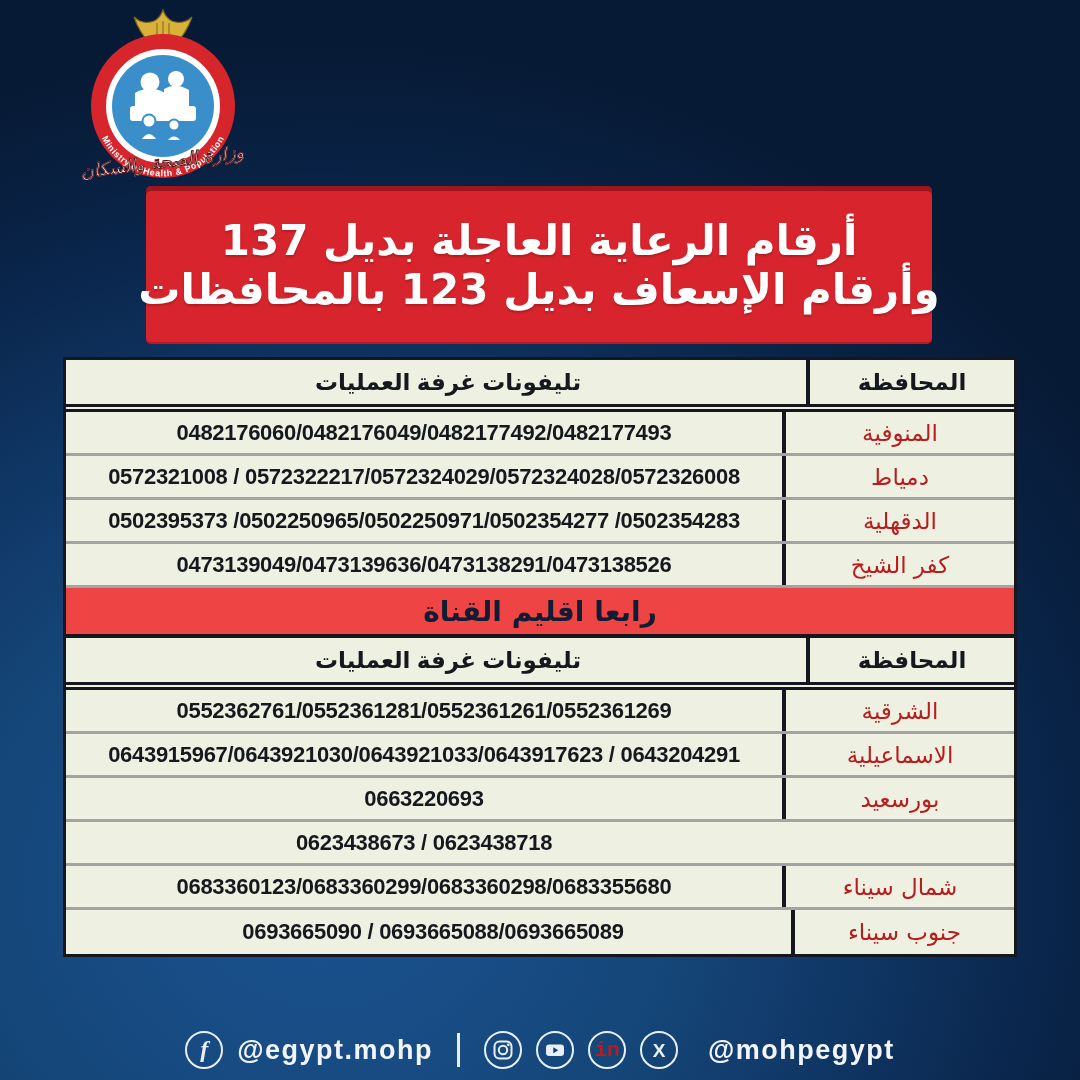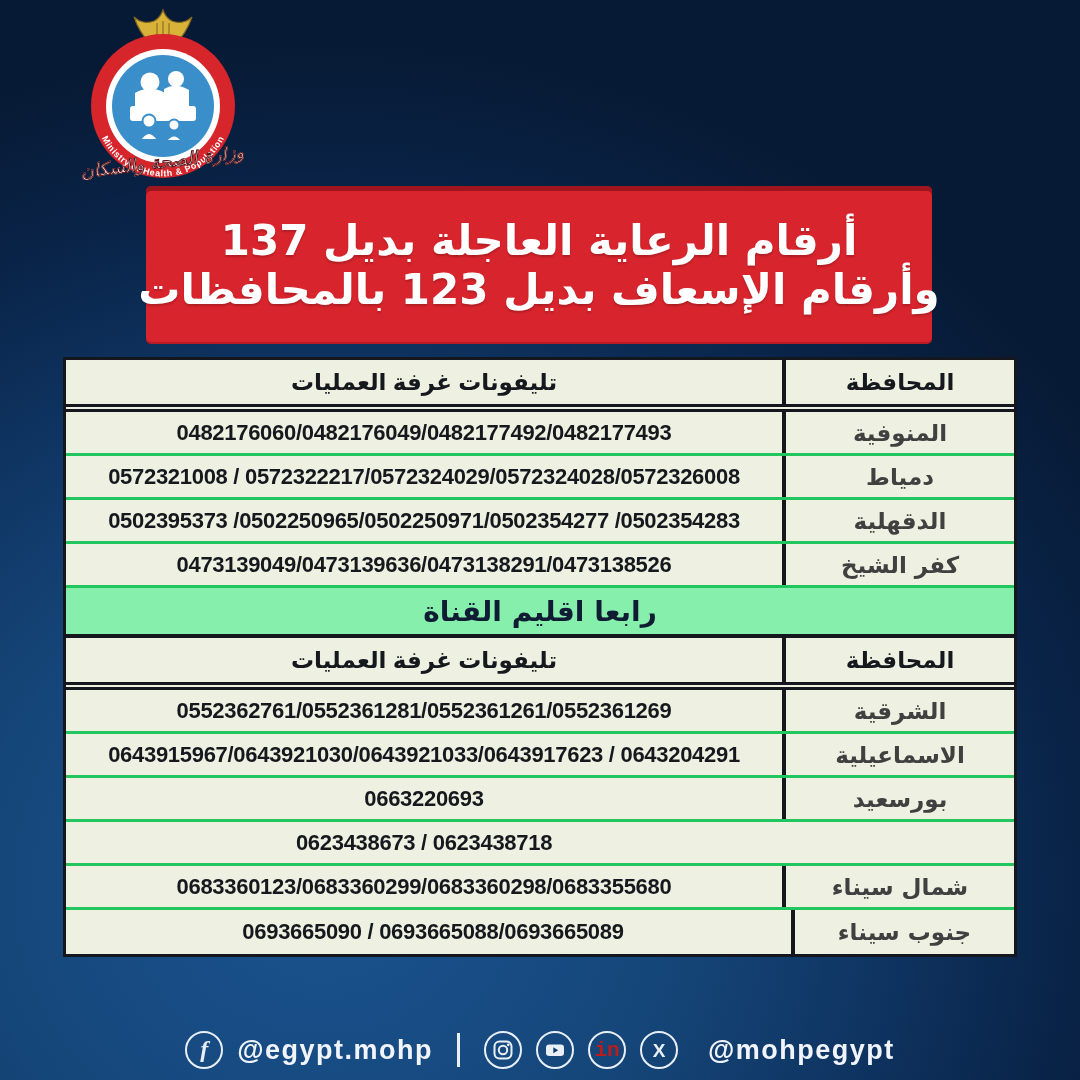--- a/index.html
+++ b/index.html
@@ -27,37 +27,37 @@
   .banner .line {
     color: #ffffff; font-size: 42px; font-weight: 800; letter-spacing: 0;
     text-shadow: 0 2px 2px rgba(0,0,0,0.18); white-space: nowrap;
   }
 
   
   .gov-table {
     position: absolute; left: 63px; top: 357px; width: 954px;
     background: #eef1e2; border: 3px solid #14171e;
   }
-  .t-row { display: flex; height: 44px; border-bottom: 3px solid #22c55e; }
-  .t-row.head { height: 52px; border-bottom: 8px double #14171e; }
+  .t-row { display: flex; height: 44px; border-bottom: 3px solid #a3a3a3; }
+  .t-row.head { height: 52px; border-bottom: 8px double #14171e; padding-left: 24px; }
   .t-row.last { border-bottom: none; padding-left: 9px; }
   .cell { display: flex; align-items: center; justify-content: center; }
   .cell.phones {
     width: 716px; flex: 0 0 716px; overflow: hidden; white-space: nowrap;
     font-family: "Liberation Sans", "DejaVu Sans", sans-serif;
     font-weight: 700; font-size: 22px; color: #15181d; letter-spacing: -0.3px;
     direction: ltr;
   }
   .cell.gov {
     flex: 1; border-left: 4px solid #14171e; direction: rtl;
-    font-weight: 700; font-size: 23px; color: #404040; white-space: nowrap;
+    font-weight: 400; font-size: 23px; color: #b91c1c; white-space: nowrap;
   }
   .t-row.head .cell { font-weight: 700; font-size: 23px; color: #15181d; }
   .section-row {
-    height: 50px; background: #86efac; border-bottom: 4px solid #14171e;
+    height: 50px; background: #ef4444; border-bottom: 4px solid #14171e;
     display: flex; align-items: center; justify-content: center; direction: rtl;
     font-weight: 800; font-size: 28px; color: #101c33;
   }
 
   
   .footer {
     position: absolute; left: 0; top: 1022px; width: 1080px; height: 56px;
     display: flex; align-items: center; justify-content: center; gap: 14px;
   }
   .handle {

